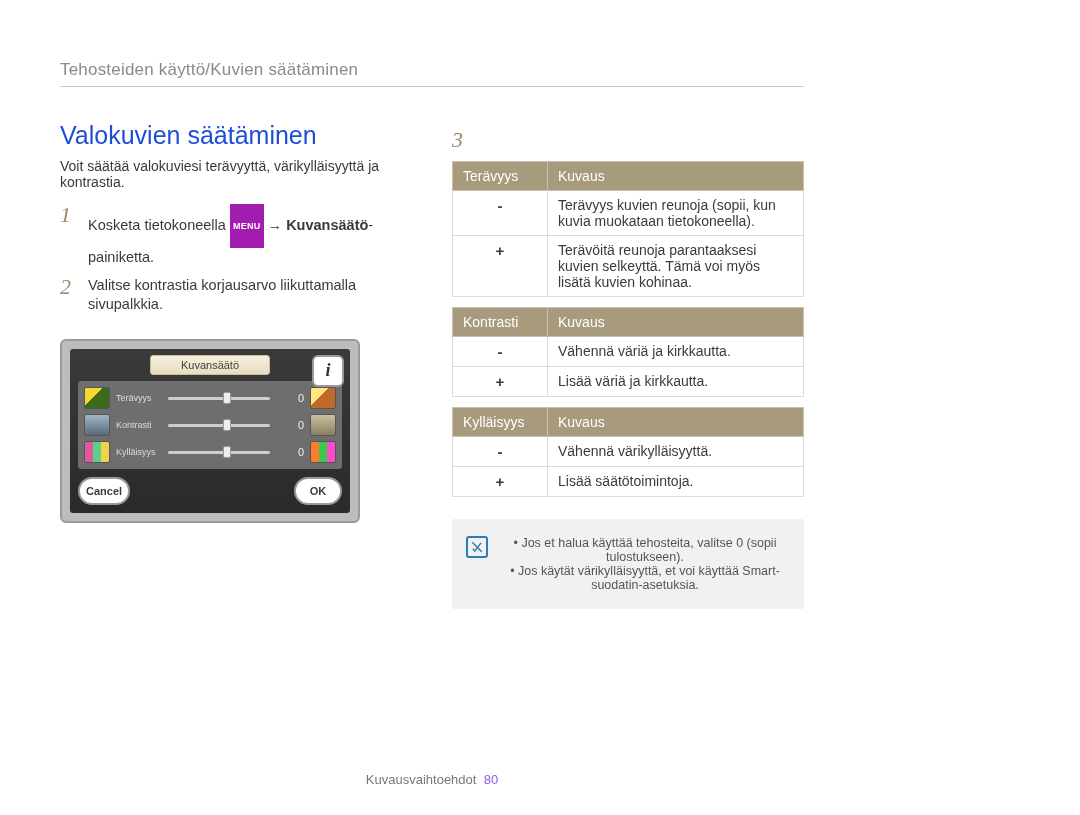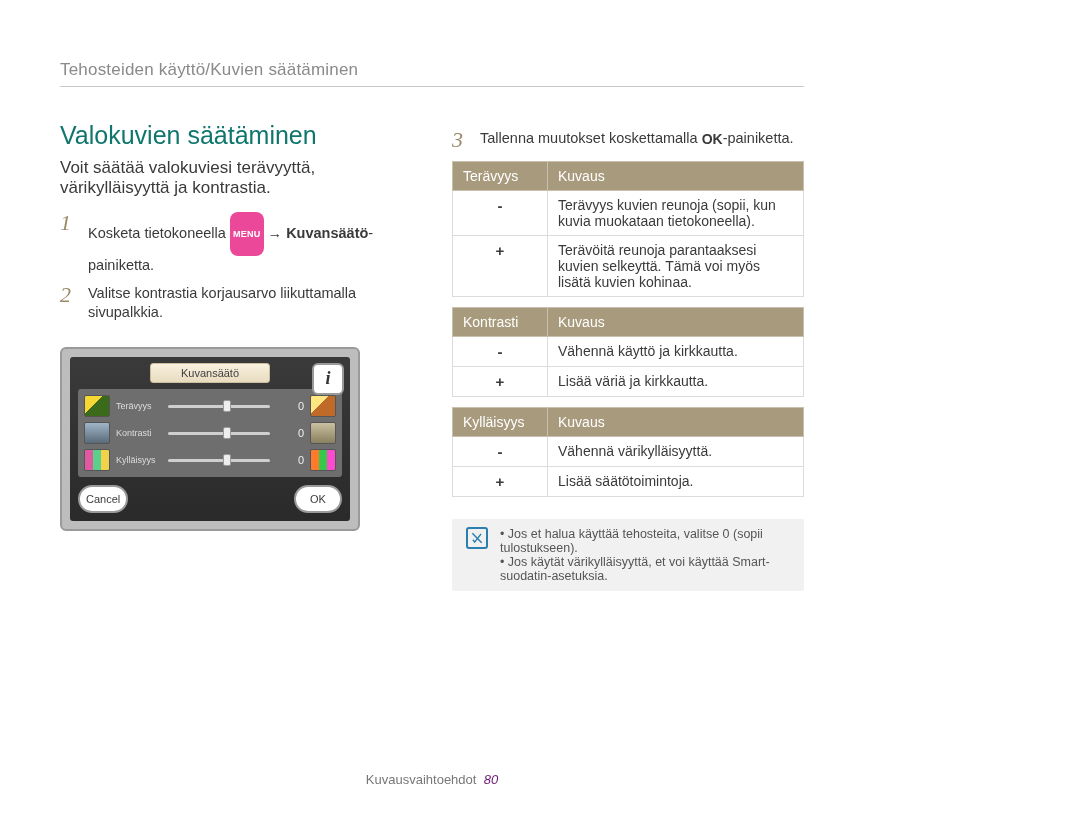--- a/index.html
+++ b/index.html
@@ -2,26 +2,26 @@
 <html><head>
 <meta charset="utf-8">
 <style>
   * { box-sizing: border-box; margin: 0; padding: 0; }
   html, body { width: 1080px; height: 815px; background: #fff; font-family: Arial, Helvetica, sans-serif; color: #3a3a3a; }
   .page { width: 864px; height: 815px; position: relative; padding: 60px 60px 0 60px; }
   .breadcrumb { font-size: 17px; font-weight: 300; color: #8a8a8a; letter-spacing: .2px; }
   .hr { border: none; border-top: 1px solid #c8c8c8; margin-top: 6px; }
   .cols { display: flex; gap: 40px; margin-top: 34px; }
   .col { flex: 1 1 50%; }
-  .h2 { color: #0f766e; font-size: 25px; font-weight: 400; margin-bottom: 8px; }
-  .intro { font-size: 17px; color: #3a3a3a; margin-bottom: 14px; }
+  .h2 { color: #1d4ed8; font-size: 25px; font-weight: 400; margin-bottom: 8px; }
+  .intro { font-size: 14px; color: #3a3a3a; margin-bottom: 14px; }
   .step { display: flex; align-items: flex-start; gap: 10px; margin-top: 8px; }
   .step-num { font-family: Georgia, 'Times New Roman', serif; font-style: italic; font-size: 22px; color: #9a8a6a; min-width: 18px; line-height: 1; }
   .step-text { font-size: 14.5px; line-height: 1.35; }
-  .chip { display: inline-block; background: #ec4899; color: #fff; font-size: 9px; font-weight: bold; padding: 16px 3px; border-radius: 8px; vertical-align: 1px; letter-spacing:.3px;}
+  .chip { display: inline-block; background: #a21caf; color: #fff; font-size: 9px; font-weight: bold; padding: 16px 3px; border-radius: 0; vertical-align: 1px; letter-spacing:.3px;}
   .ok-inline { display:inline-block; font-weight:bold; font-size:14px; vertical-align:-1px; }
   .bold { font-weight: bold; }
 
   
   .device-wrap { display:flex; align-items:flex-start; gap:10px; margin-top: 24px; }
   .device { width: 300px; background: #bdbdbd; border: 2px solid #9a9a9a; border-radius: 6px; padding: 8px; }
   .device-inner { background: linear-gradient(#3a3a3a,#2a2a2a); border-radius: 3px; padding: 6px 8px 8px; position: relative; }
   .panel-title { background: linear-gradient(#f9f1df,#e8dcc0); color:#3f3f3f; font-size:11px; text-align:center; padding:3px 0; border-radius:3px; width: 120px; margin: 0 auto 6px; border:1px solid #cbbf9e; }
   .rows { background: #6e6e6e; border-radius: 3px; padding: 6px; display:flex; flex-direction:column; gap:5px; }
   .rowi { display:flex; align-items:center; gap:6px; }
@@ -32,38 +32,38 @@
   .thumb.d{ background: linear-gradient(135deg,#ffe680 40%,#c06a2a 40%); }
   .thumb.e{ background: linear-gradient(#c8c0a0,#8a8060); }
   .thumb.f{ background: linear-gradient(90deg,#ff7a2a 33%,#3ac84a 33% 66%,#ff4ad0 66%); }
   .lbl { font-size:9px; color:#ddd; width:46px; }
   .slider { flex:1; height:14px; position:relative; }
   .track { position:absolute; left:0; right:16px; top:6px; height:3px; background:#cfcfcf; border-radius:2px; }
   .knob { position:absolute; top:1px; left:50%; width:8px; height:12px; background:#eee; border:1px solid #999; border-radius:2px; transform:translateX(-50%);}
   .val { font-size:11px; color:#eee; width:12px; text-align:right; }
   .info-btn { width:32px; height:32px; border:2px solid #9a9a9a; border-radius:6px; background:#fff; display:flex; align-items:center; justify-content:center; font-style:italic; font-family:Georgia,serif; font-size:18px; font-weight:bold; color:#333; }
   .btn-row { display:flex; justify-content:space-between; margin-top:8px; }
-  .kbtn { min-width:48px; height:28px; border:2px solid #9a9a9a; border-radius:14px; background:#fff; font-size:11px; font-weight:normal; display:flex; align-items:center; justify-content:center; padding:0 6px;}
+  .kbtn { min-width:48px; height:28px; border:2px solid #9a9a9a; border-radius:14px; background:#fff; font-size:11px; font-weight:bold; display:flex; align-items:center; justify-content:center; padding:0 6px;}
 
   
   .tbl { width:100%; border-collapse: collapse; font-size:14px; margin-top: 10px; }
   .tbl th { background:#a89a7c; color:#fff; font-weight:400; text-align:left; padding:6px 10px; border:1px solid #c9c1ad; }
   .tbl th:first-child { width: 95px; }
   .tbl td { padding:6px 10px; border:1px solid #dcdcdc; vertical-align: top; }
   .tbl td.sign { text-align:center; font-weight:bold; font-size:15px; }
 
   
-  .note { display:flex; gap:12px; background:#f1f1f1; border-radius:2px; padding:8px 14px; margin-top:22px; font-size:12.5px; color:#555; }
+  .note { display:flex; gap:12px; background:#f1f1f1; border-radius:2px; padding:17px 14px; margin-top:22px; font-size:12.5px; color:#555;text-align:center; }
   .note-icon { width:22px; height:22px; border:2px solid #2a7fae; border-radius:3px; display:flex; align-items:center; justify-content:center; flex-shrink:0; position:relative; }
   .note-icon svg { width:14px; height:14px; }
   .note ul { list-style: none; }
   .note li::before { content:"•  "; }
 
   .footer { position:absolute; bottom:28px; left:0; right:0; text-align:center; font-size:13px; color:#777; }
-  .footer .pn { color:#701a75;font-style:italic; }
+  .footer .pn { color:#8b5cf6; }
 </style>
 </head>
 <body>
 
 <div class="page">
   <div class="breadcrumb">Tehosteiden käyttö/Kuvien säätäminen</div>
   <hr class="hr">
 
   <div class="cols">
 
@@ -127,23 +127,20 @@
               <div class="kbtn">OK</div>
             </div>
           </div>
         </div>
       </div>
     </div>
 
     <div class="col">
       <div class="step">
         <div class="step-num">3</div>
-        <div class="step-text">
-          <span>Tallenna muutokset koskettamalla </span><span class="ok-inline">OK</span><span>-painiketta.</span>
-        </div>
       </div>
 
       <table class="tbl">
         <tbody>
             <tr>
               <th>Terävyys</th>
               <th>Kuvaus</th>
             </tr>
         <tr>
               <td class="sign">-</td>
@@ -157,21 +154,21 @@
         </table>
 
       <table class="tbl">
         <tbody>
             <tr>
               <th>Kontrasti</th>
               <th>Kuvaus</th>
             </tr>
         <tr>
               <td class="sign">-</td>
-              <td>Vähennä käyttö ja kirkkautta.</td>
+              <td>Vähennä väriä ja kirkkautta.</td>
             </tr>
         <tr>
               <td class="sign">+</td>
               <td>Lisää väriä ja kirkkautta.</td>
             </tr>
       </tbody>
         </table>
 
       <table class="tbl">
         <tbody>

